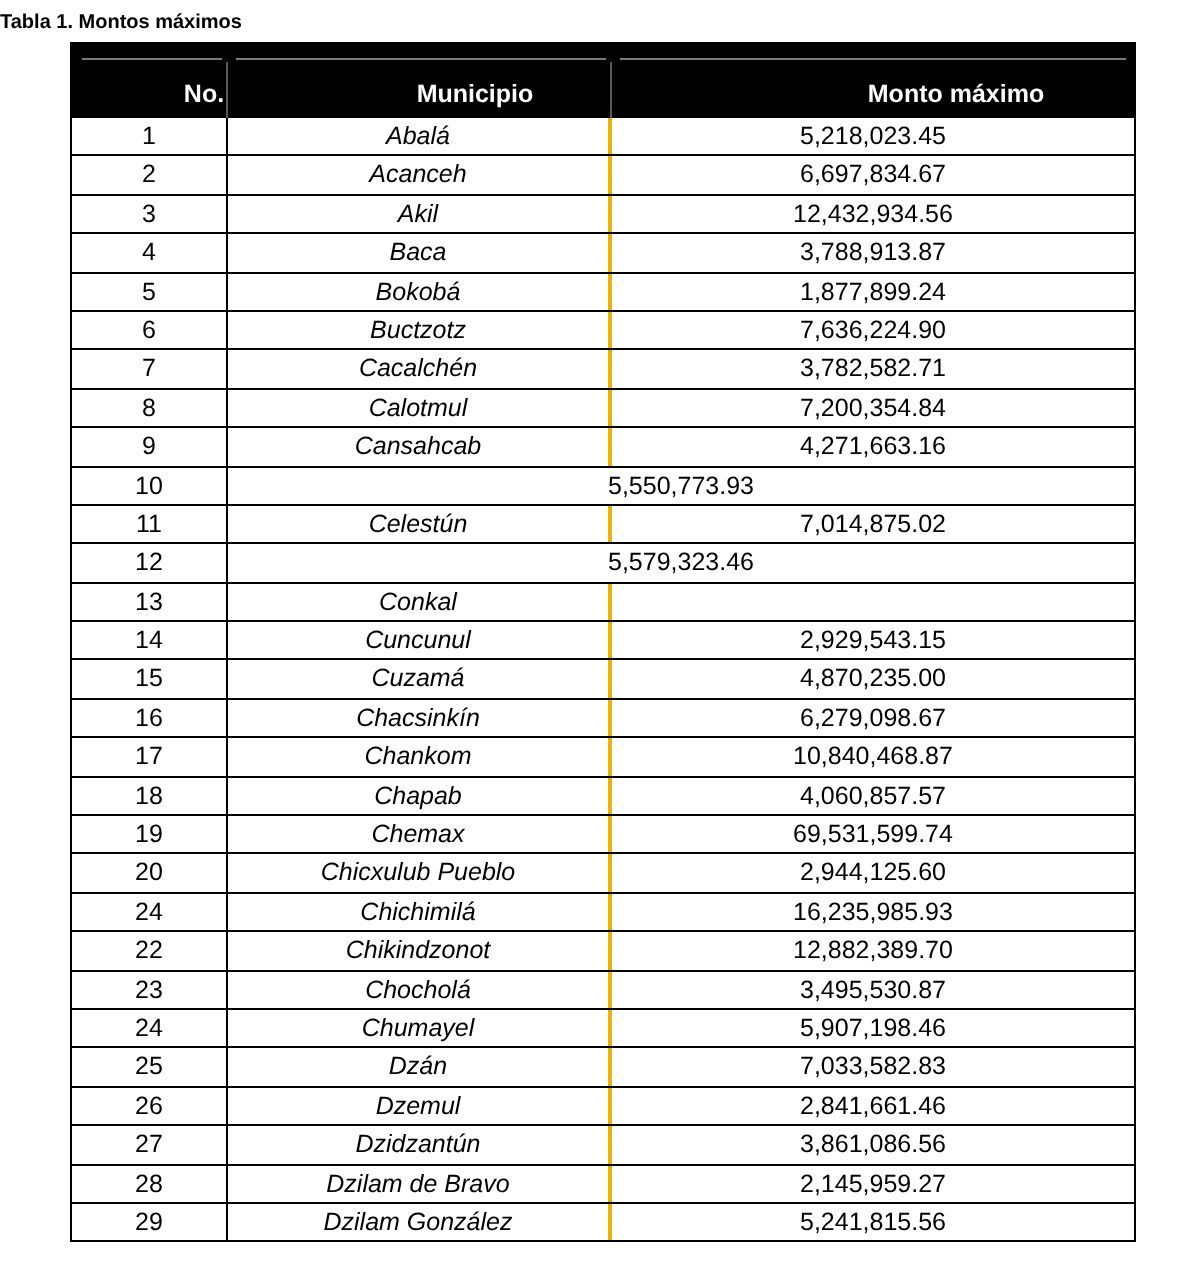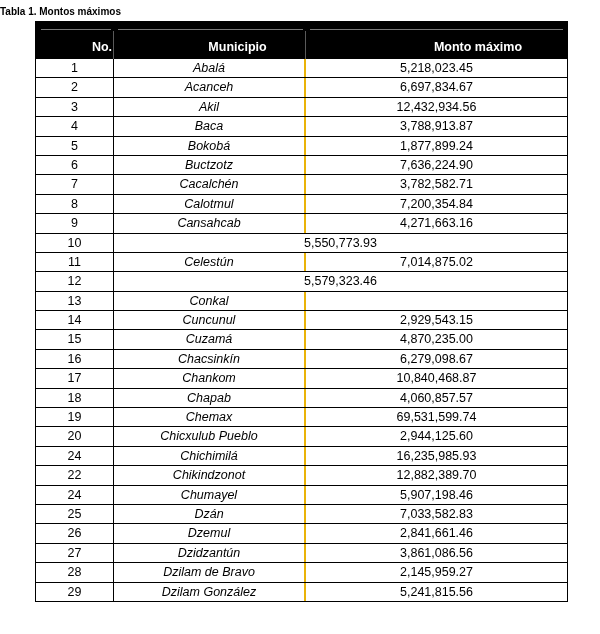--- a/index.html
+++ b/index.html
@@ -135,20 +135,25 @@
         <div class="c c-no">24</div>
         <div class="c c-mun">Chichimilá</div>
         <div class="c c-amt">16,235,985.93</div>
       </div>
       <div class="row">
         <div class="c c-no">22</div>
         <div class="c c-mun">Chikindzonot</div>
         <div class="c c-amt">12,882,389.70</div>
       </div>
       <div class="row">
+        <div class="c c-no">23</div>
+        <div class="c c-mun">Chocholá</div>
+        <div class="c c-amt">3,495,530.87</div>
+      </div>
+      <div class="row">
         <div class="c c-no">24</div>
         <div class="c c-mun">Chumayel</div>
         <div class="c c-amt">5,907,198.46</div>
       </div>
       <div class="row">
         <div class="c c-no">25</div>
         <div class="c c-mun">Dzán</div>
         <div class="c c-amt">7,033,582.83</div>
       </div>
       <div class="row">

